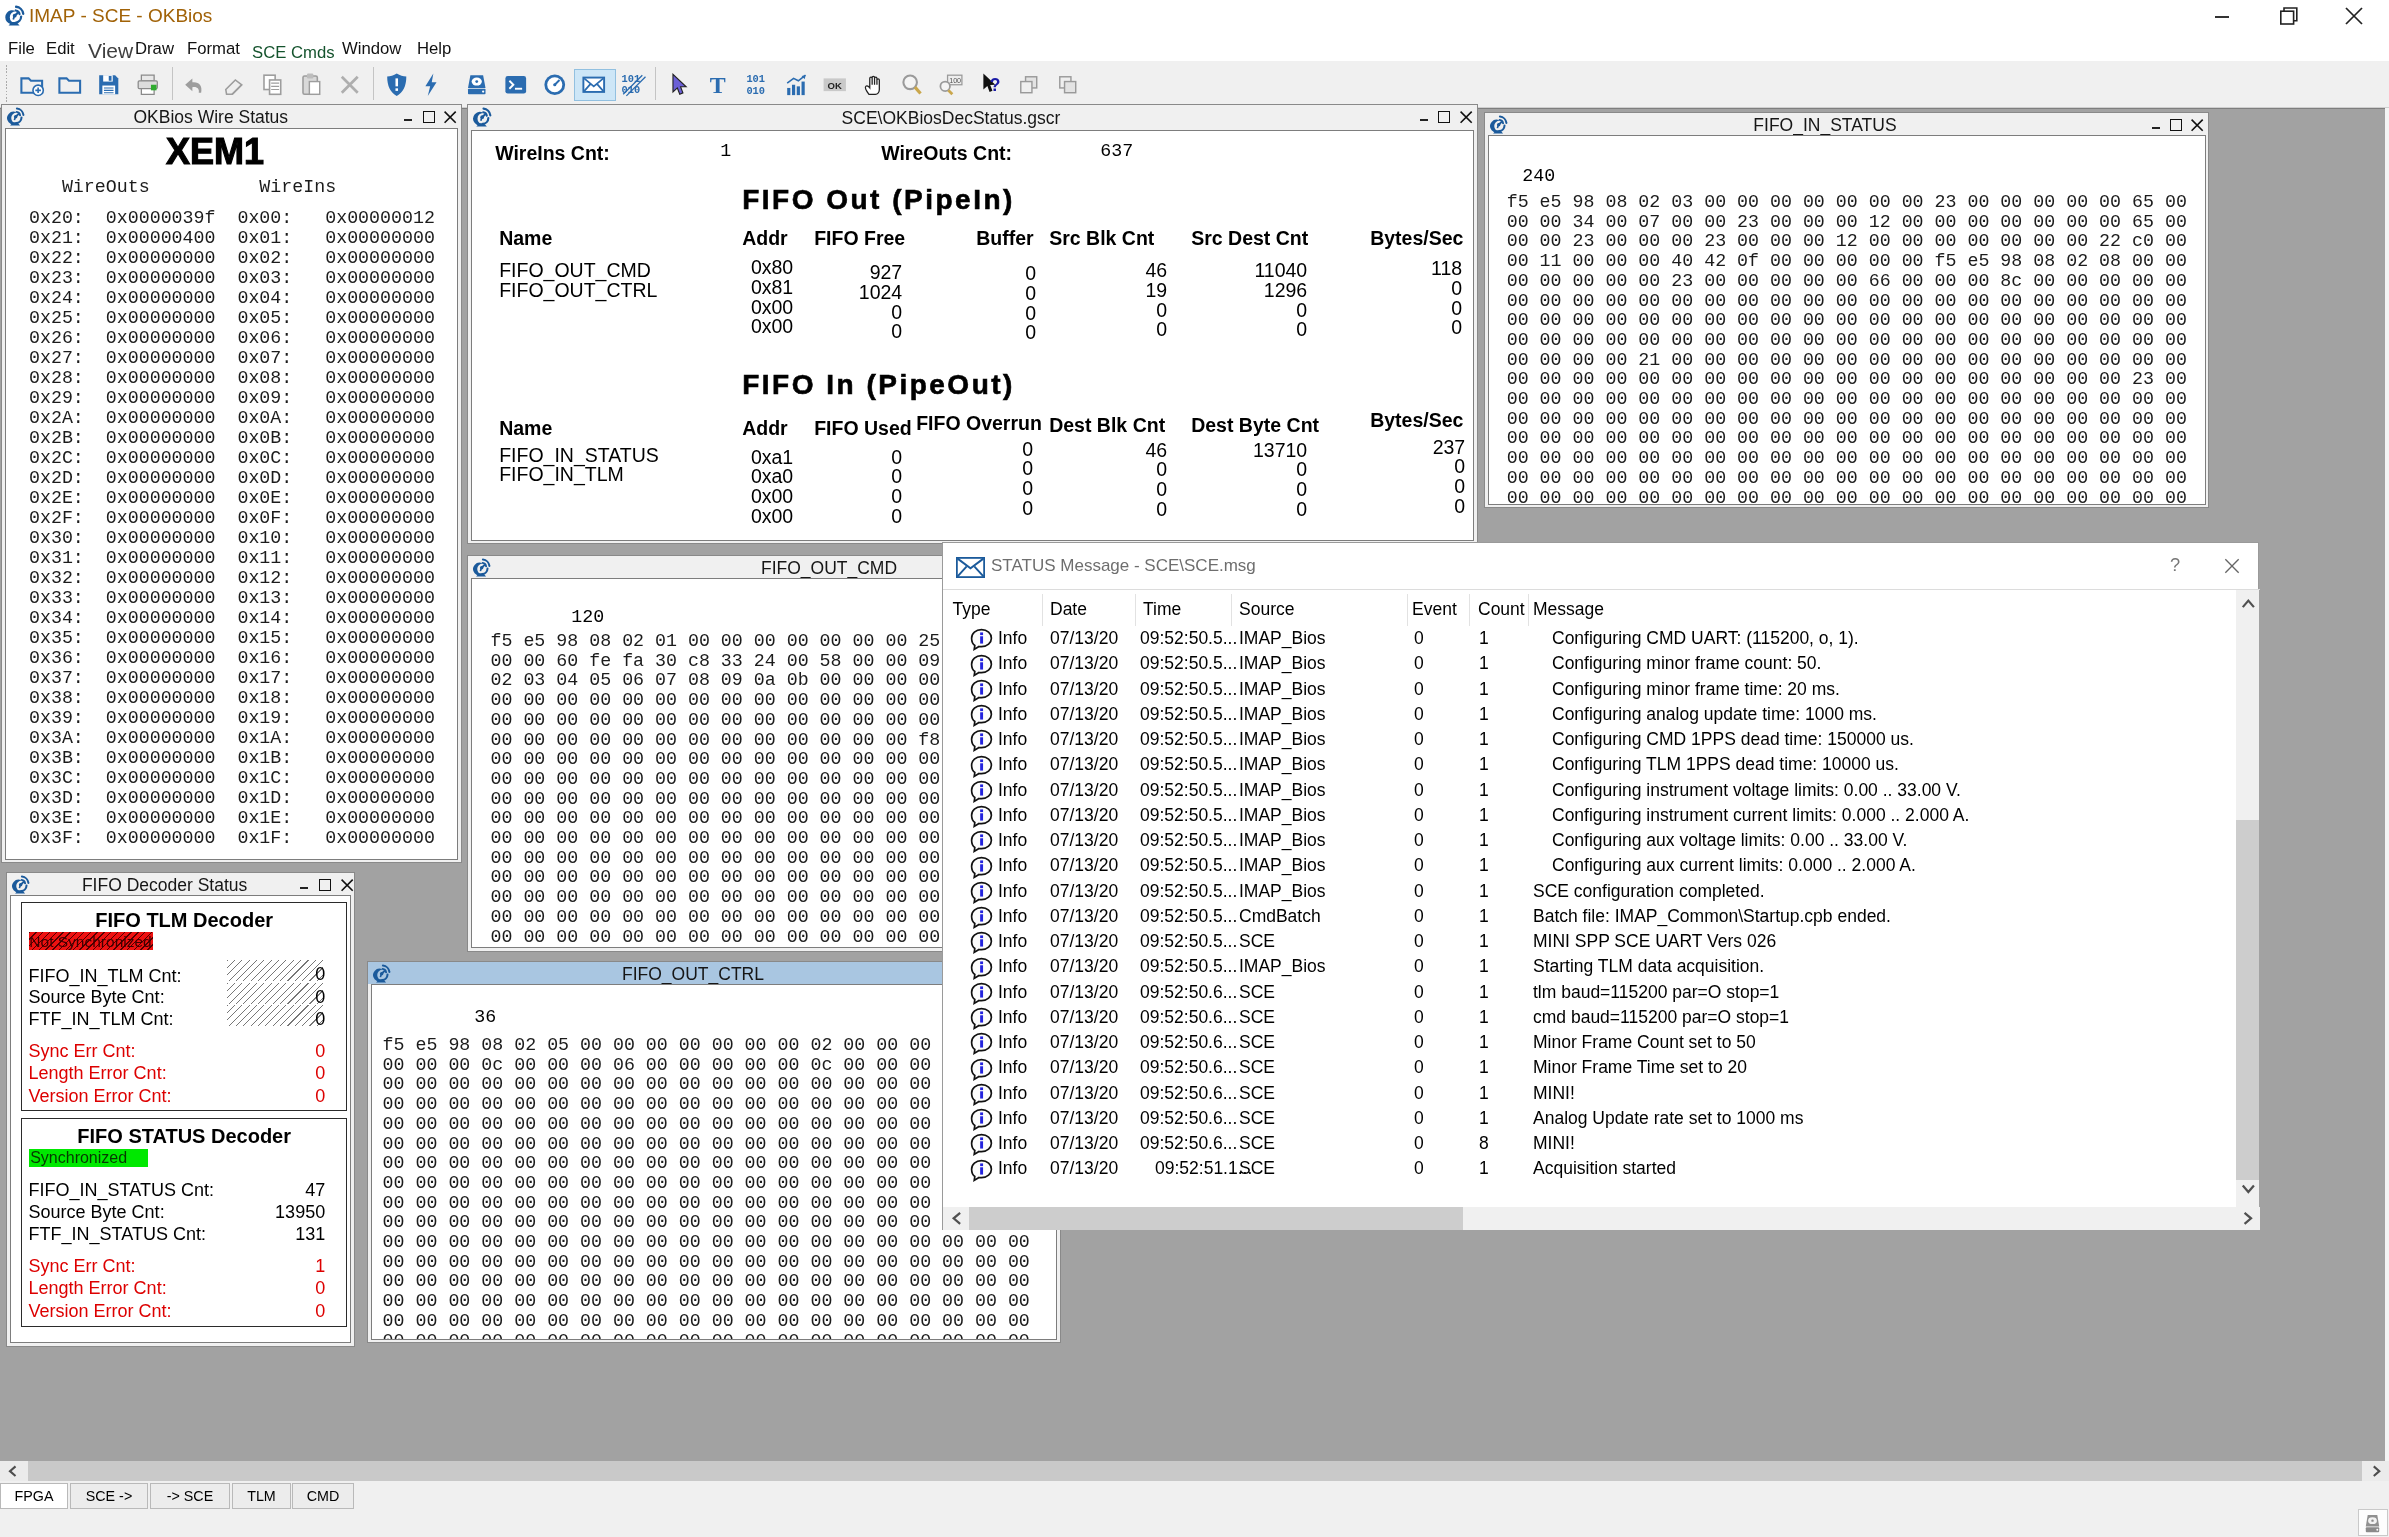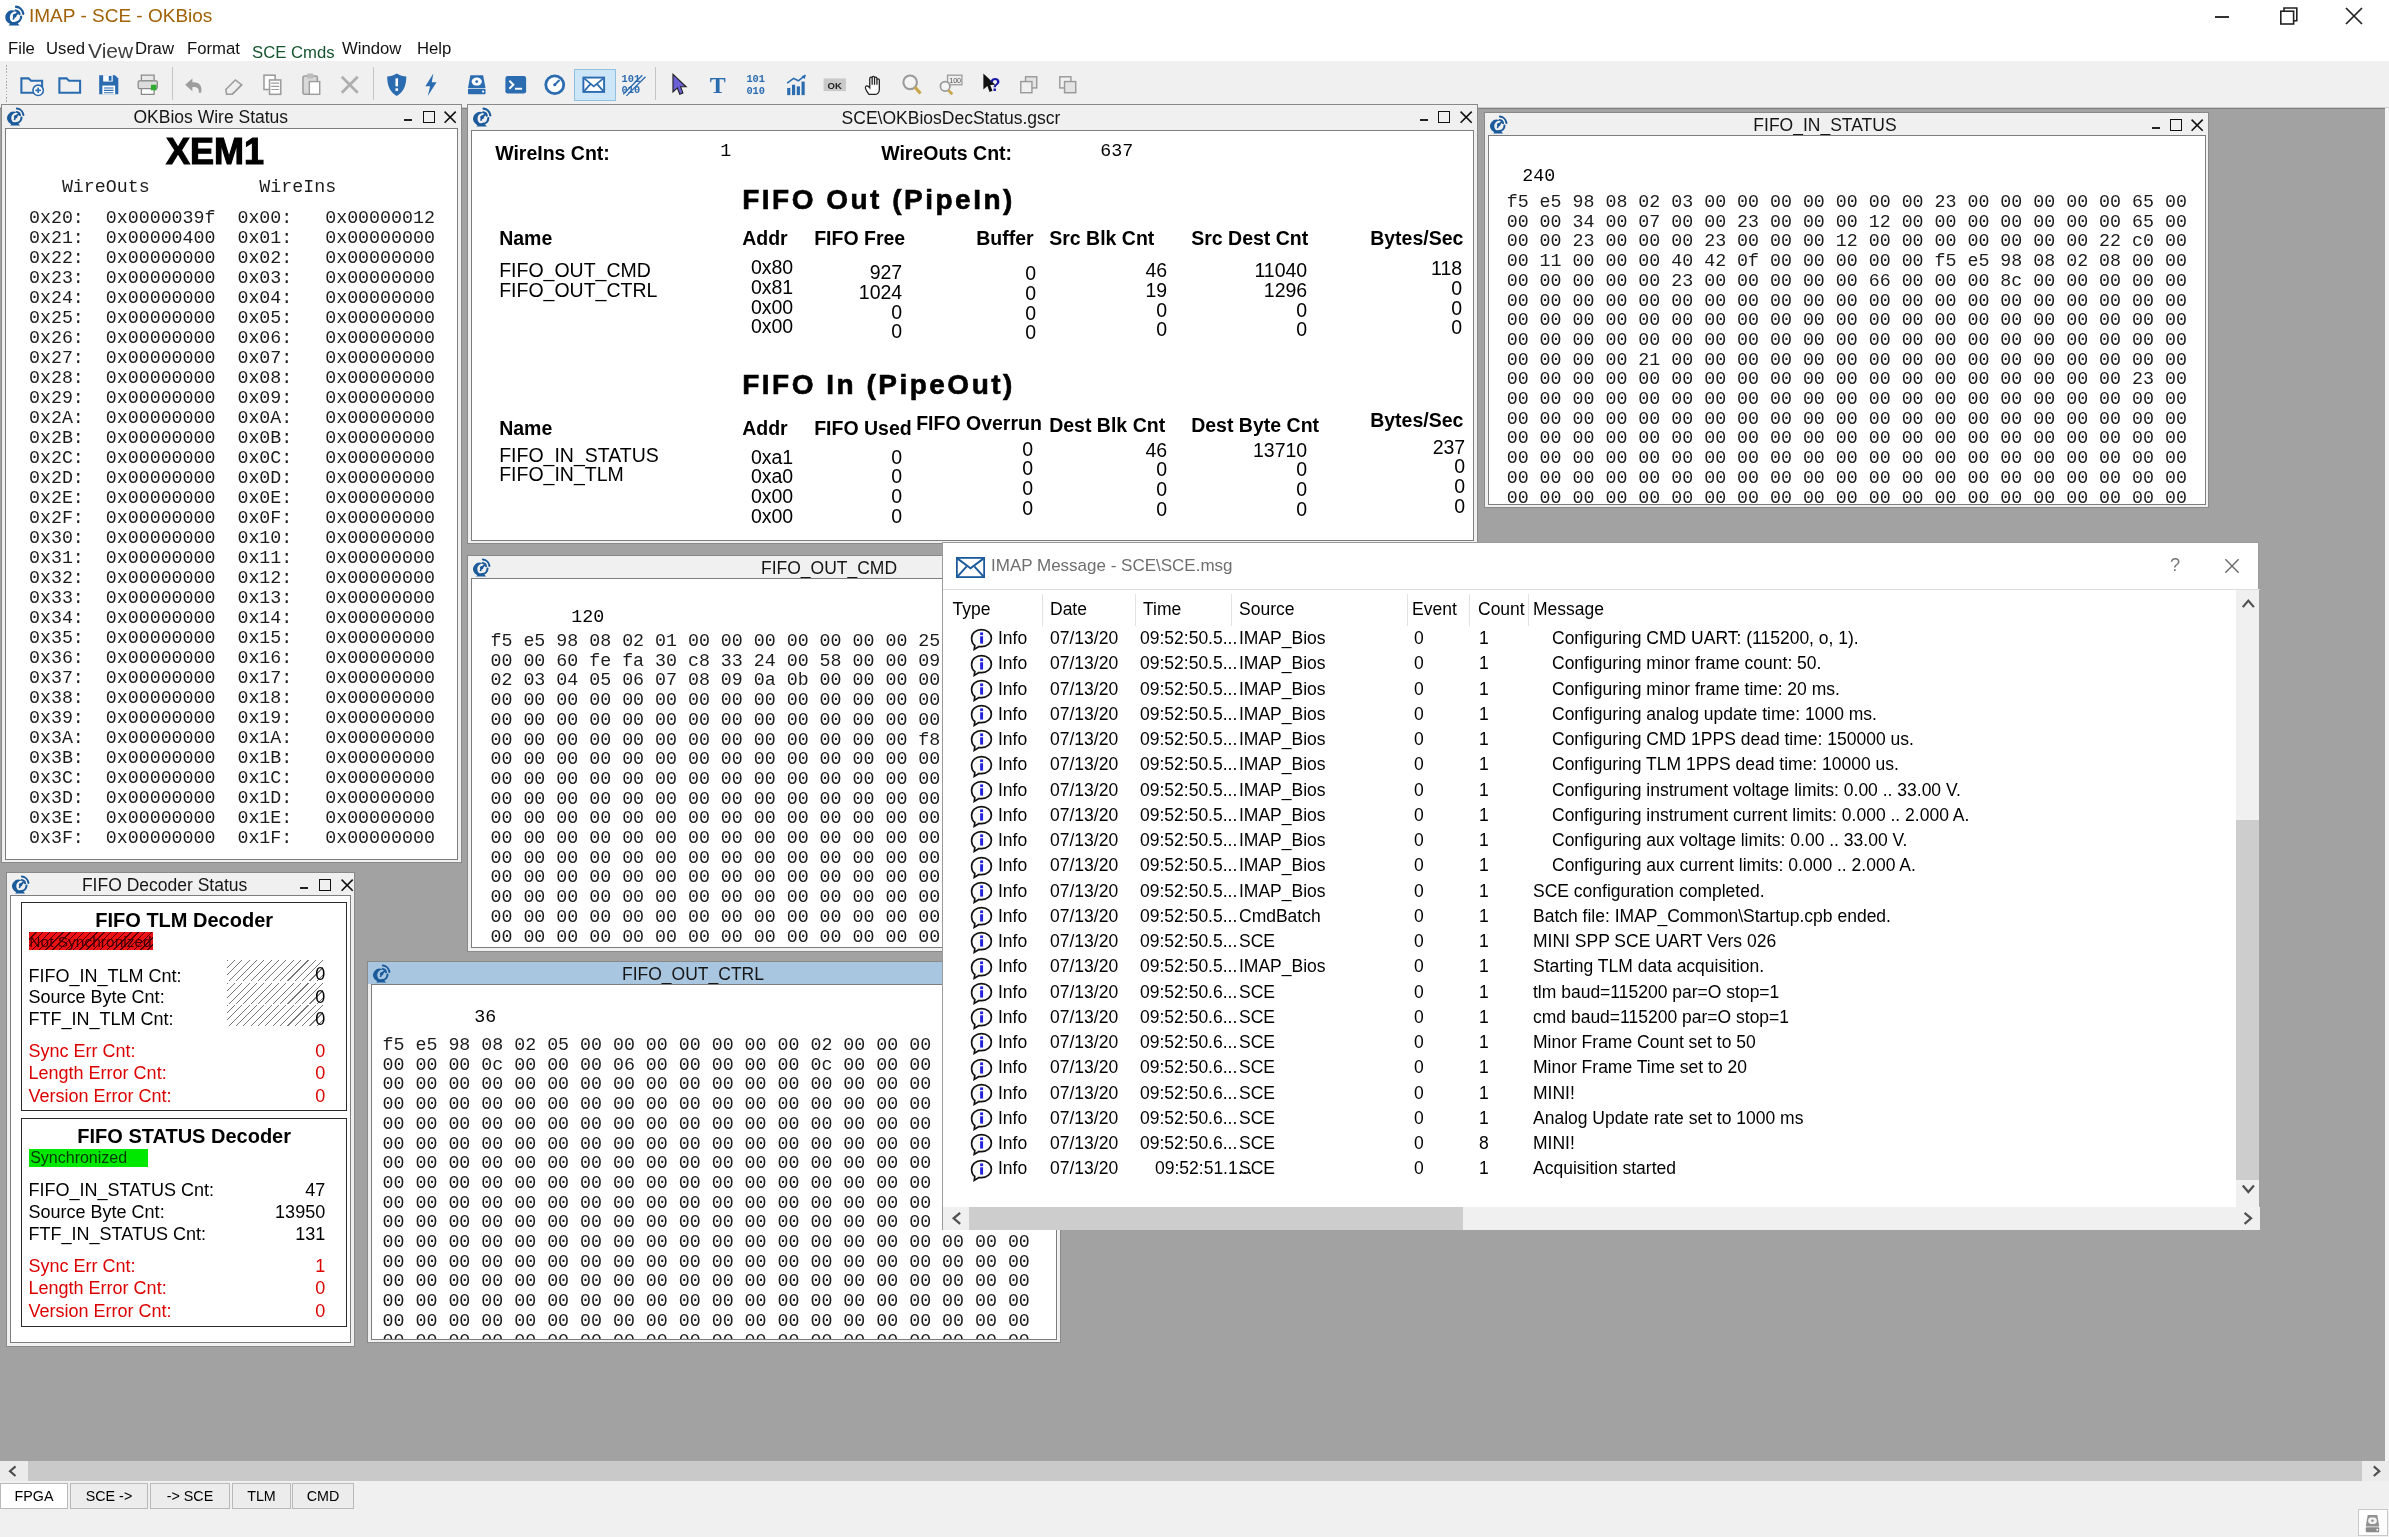--- a/index.html
+++ b/index.html
@@ -37,21 +37,21 @@
 <div class="abs" style="left:29px;top:4.8px;font-size:19px;color:#a16207">IMAP - SCE - OKBios</div>
 <div class="abs" style="left:2215px;top:16px;width:13.5px;height:2px;background:#333"></div>
 <svg class="abs" style="left:2276px;top:4px" width="24" height="24" viewBox="0 0 30 30">
     <rect x="6" y="9" width="16" height="16" fill="#fff" stroke="#222" stroke-width="2"></rect>
     <path d="M10 9 v-4 h16 v16 h-4" fill="none" stroke="#222" stroke-width="2"></path>
   </svg>
 <svg class="abs" style="left:2342px;top:4px" width="24" height="24" viewBox="0 0 30 30">
     <path d="M5 5 25 25 M25 5 5 25" stroke="#222" stroke-width="2.2"></path>
   </svg>
 <div class="abs" style="left:8px;top:39px;font-size:16.7px;color:#111">File</div>
-<div class="abs" style="left:46px;top:39px;font-size:16.7px;color:#111">Used</div>
+<div class="abs" style="left:46px;top:39px;font-size:16.7px;color:#111">Edit</div>
 <div class="abs" style="left:88px;top:39px;font-size:21px;color:#404040">View</div>
 <div class="abs" style="left:135px;top:39px;font-size:16.7px;color:#111">Draw</div>
 <div class="abs" style="left:187px;top:39px;font-size:16.7px;color:#111">Format</div>
 <div class="abs" style="left:252px;top:43px;font-size:16.7px;color:#14532d">SCE Cmds</div>
 <div class="abs" style="left:342px;top:39px;font-size:16.7px;color:#111">Window</div>
 <div class="abs" style="left:417px;top:39px;font-size:16.7px;color:#111">Help</div>
 <div class="abs" style="left:0;top:61px;width:2389px;height:47px;background:#f0f0f0;border-bottom:0.8px solid #cfcfcf"></div>
 <div class="abs" style="left:5.6px;top:65px;width:1.6px;height:37px;background-image:repeating-linear-gradient(#aaa 0 1.6px,transparent 1.6px 3.2px)"></div>
 <div class="abs" style="left:172px;top:67px;width:0.8px;height:33px;background:#c4c4c4"></div>
 <div class="abs" style="left:373px;top:67px;width:0.8px;height:33px;background:#c4c4c4"></div>
@@ -498,21 +498,21 @@
 00 00 00 00 00 00 00 00 00 00 00 00 00 00 00 00 00 00 00 00
 00 00 00 00 00 00 00 00 00 00 00 00 00 00 00 00 00 00 00 00
 00 00 00 00 00 00 00 00 00 00 00 00 00 00 00 00 00 00 00 00</pre>
 </div>
   </div>
 <div class="abs" style="left:942px;top:542px;width:1317px;height:688px;background:#fff;border:0.8px solid #9a9a9a">
 <svg class="abs" style="left:12.7px;top:13.5px" width="29" height="21" viewBox="0 0 36 26">
       <rect x="1" y="1" width="34" height="24" fill="#fff" stroke="#1b5a9b" stroke-width="2.4"></rect>
       <path d="M2 2 18 14 34 2 M2 24 13 12 M34 24 23 12" fill="none" stroke="#1b5a9b" stroke-width="2.4"></path>
     </svg>
-<div class="abs" style="left:48px;top:12.7px;font-size:17px;color:#6e6e6e;white-space:nowrap">IMAP Message - SCE\SCE.msg</div>
+<div class="abs" style="left:48px;top:12.7px;font-size:17px;color:#6e6e6e;white-space:nowrap">STATUS Message - SCE\SCE.msg</div>
 <div class="abs" style="left:1227px;top:11px;font-size:18.3px;color:#777">?</div>
 <svg class="abs" style="left:1279px;top:12.7px" width="20" height="20" viewBox="0 0 24 24">
       <path d="M4 4 20 20 M20 4 4 20" stroke="#666" stroke-width="1.6"></path>
     </svg>
 <div class="abs" style="left:0px;top:46px;width:1317px;height:0.8px;background:#dcdcdc"></div>
 <div class="abs" style="left:9.6px;top:56px;font-size:17.5px;color:#000;white-space:nowrap">Type</div>
 <div class="abs" style="left:107px;top:56px;font-size:17.5px;color:#000;white-space:nowrap">Date</div>
 <div class="abs" style="left:200px;top:56px;font-size:17.5px;color:#000;white-space:nowrap">Time</div>
 <div class="abs" style="left:296px;top:56px;font-size:17.5px;color:#000;white-space:nowrap">Source</div>
 <div class="abs" style="left:469px;top:56px;font-size:17.5px;color:#000;white-space:nowrap">Event</div>

